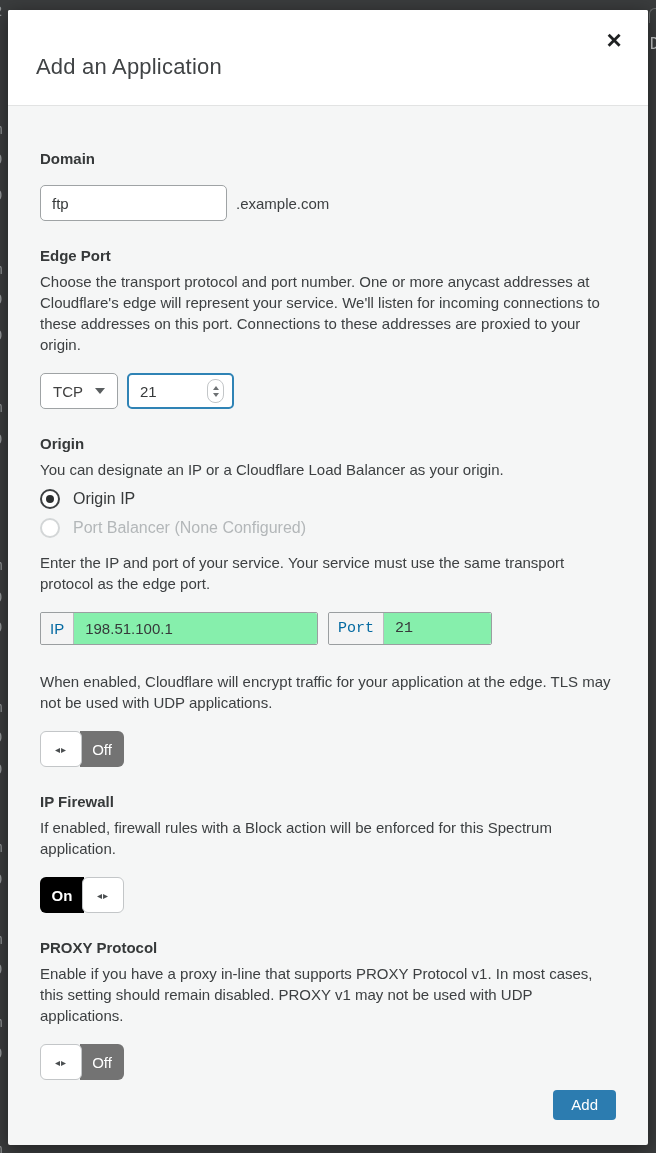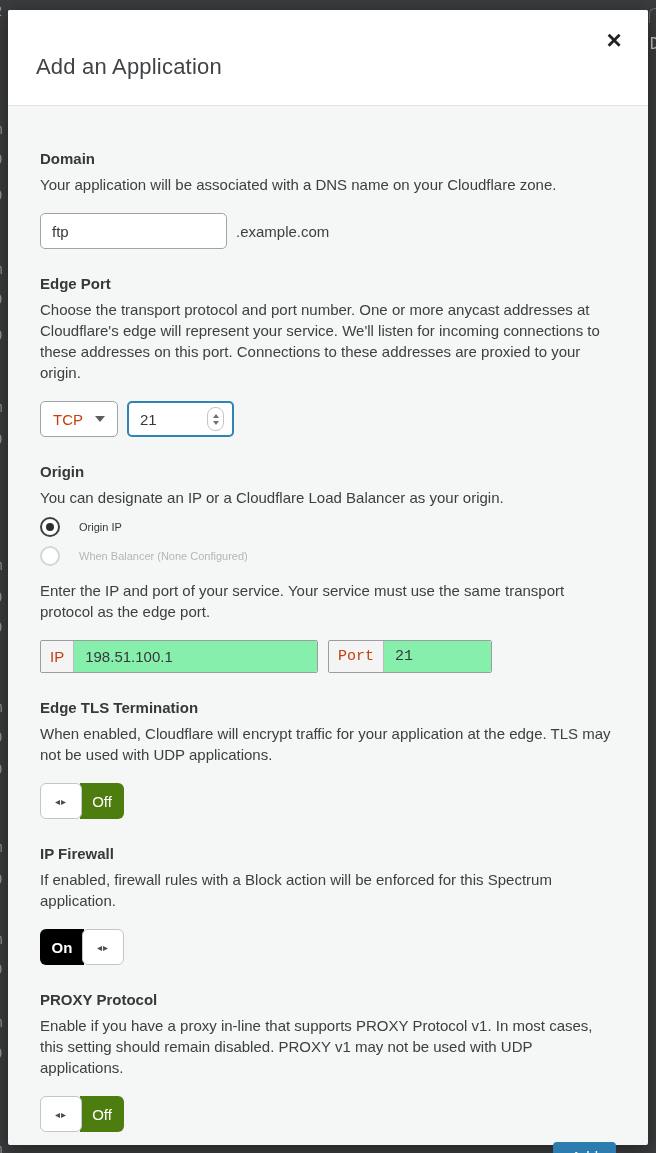--- a/index.html
+++ b/index.html
@@ -57,21 +57,21 @@
     font-family:"Liberation Sans",sans-serif;box-sizing:content-box;
   }
   .suffix-text{font-size:15px;color:#3d4042;margin-left:9px;}
   
   .edgeport-row{display:flex;align-items:center;gap:9px;margin-top:18px;}
   .select-box{
     width:78px;height:36px;border:1px solid #9fa3a5;border-radius:5px;background:#fff;
     display:flex;align-items:center;justify-content:space-between;
     padding:0 12px;box-sizing:border-box;cursor:pointer;
   }
-  .select-value{font-size:15px;color:#c2410c;}
+  .select-value{font-size:15px;color:#404040;}
   .caret-down{
     width:0;height:0;border-left:5px solid transparent;border-right:5px solid transparent;
     border-top:6px solid #5a5e60;
   }
   .number-box{
     width:107px;height:36px;border:2px solid #2f83b5;border-radius:5px;background:#fff;
     display:flex;align-items:center;justify-content:space-between;
     padding:0 8px 0 11px;box-sizing:border-box;
   }
   .number-value{font-size:15px;color:#36393a;}
@@ -82,50 +82,50 @@
   .stepper .up{width:0;height:0;border-left:3px solid transparent;border-right:3px solid transparent;border-bottom:4px solid #6d7173;}
   .stepper .down{width:0;height:0;border-left:3px solid transparent;border-right:3px solid transparent;border-top:4px solid #6d7173;}
   
   .radio-row{display:flex;align-items:center;margin:9px 0;cursor:pointer;}
   .radio-outer{
     width:16px;height:16px;border-radius:50%;border:2px solid #3d4042;background:#fff;
     display:flex;align-items:center;justify-content:center;flex:none;
   }
   .radio-outer.disabled{border-color:#d3d6d7;}
   .radio-dot{width:8px;height:8px;border-radius:50%;background:#2c2f30;}
-  .radio-label{font-size:11px;color:#36393a;margin-left:19px;}
+  .radio-label{font-size:16px;color:#36393a;margin-left:13px;}
   .radio-label.disabled{color:#b3b7b9;}
   .origin-help{margin-top:14px;}
   
   .prefix-inputs-row{display:flex;gap:10px;margin-top:18px;}
   .prefix-group{
     display:flex;align-items:stretch;border:1px solid #9a9ea0;border-radius:2px;background:#fff;height:33px;
   }
   .prefix-cell{
     display:flex;align-items:center;padding:0 9px;background:#f4f4f4;
-    border-right:1px solid #b9bcbe;color:#c2410c;font-size:15px;border-radius:2px 0 0 2px;
+    border-right:1px solid #b9bcbe;color:#0369a1;font-size:15px;border-radius:2px 0 0 2px;
   }
   .prefix-value{display:flex;align-items:center;padding:0 11px;font-size:15px;color:#36393a;background:#86efac;border-radius:0 2px 2px 0;}
   .ip-group{width:278px;box-sizing:border-box;}
   .port-group{width:164px;box-sizing:border-box;font-family:Liberation Mono, monospace;}
   
   .toggle{display:flex;height:36px;width:84px;border-radius:6px;margin-top:18px;cursor:pointer;}
   .toggle-knob{
     width:42px;background:#fff;border:1px solid #c3c6c8;box-sizing:border-box;
     display:flex;align-items:center;justify-content:center;z-index:1;
   }
   .toggle-knob.left{border-radius:6px;margin-right:-2px;}
   .toggle-knob.right{border-radius:6px;margin-left:-2px;}
   .toggle-glyph{font-size:10px;color:#4a4e50;letter-spacing:1px;
     font-family:"DejaVu Sans",sans-serif;}
   .toggle-seg{
     width:44px;display:flex;align-items:center;justify-content:center;
     color:#fff;font-size:15px;
   }
-  .toggle-seg.off{background:#4d7c0f;border-radius:0 6px 6px 0;}
+  .toggle-seg.off{background:#737373;border-radius:0 6px 6px 0;}
   .toggle-seg.on{background:#000000;border-radius:6px 0 0 6px;font-weight:bold;}
   
   .footer-row{display:flex;justify-content:flex-end;margin-top:10px;padding-bottom:32px;}
   .add-btn{
     background:#2c7cb0;color:#fff;border:none;border-radius:4px;cursor:pointer;
     font-size:15px;font-family:"Liberation Sans",sans-serif;
     padding:6px 18px;height:30px;line-height:18px;
   }
 </style>
 </head>
@@ -162,21 +162,20 @@
 
   <div class="modal-header">
     <div class="modal-title">Add an Application</div>
     <button class="close-btn">×</button>
   </div>
 
   <div class="modal-body">
 
     <div class="section">
       <p class="section-label">Domain</p>
-      <p class="section-desc">Your application will be associated with a DNS name on your Cloudflare zone.</p>
       <div class="domain-row">
         <input class="text-input" type="text" value="ftp" style="">
         <span class="suffix-text">.example.com</span>
       </div>
     </div>
 
     <div class="section">
       <p class="section-label">Edge Port</p>
       <p class="section-desc">Choose the transport protocol and port number. One or more anycast addresses at Cloudflare's edge will represent your service. We'll listen for incoming connections to these addresses on this port. Connections to these addresses are proxied to your origin.</p>
       <div class="edgeport-row">
@@ -198,37 +197,36 @@
       <p class="section-label">Origin</p>
       <p class="section-desc" style="margin-bottom:6px;">You can designate an IP or a Cloudflare Load Balancer as your origin.</p>
       <div class="radio-row">
         <span class="radio-outer">
             <span class="radio-dot"></span>
           </span>
         <span class="radio-label">Origin IP</span>
       </div>
       <div class="radio-row">
         <span class="radio-outer disabled"></span>
-        <span class="radio-label disabled">When Balancer (None Configured)</span>
+        <span class="radio-label disabled">Port Balancer (None Configured)</span>
       </div>
       <p class="section-desc origin-help">Enter the IP and port of your service. Your service must use the same transport protocol as the edge port.</p>
       <div class="prefix-inputs-row">
         <div class="prefix-group ip-group">
           <span class="prefix-cell">IP</span>
           <span class="prefix-value" style="flex:1;">198.51.100.1</span>
         </div>
         <div class="prefix-group port-group">
           <span class="prefix-cell">Port</span>
           <span class="prefix-value" style="flex:1;">21</span>
         </div>
       </div>
     </div>
 
     <div class="section">
-      <p class="section-label">Edge TLS Termination</p>
       <p class="section-desc">When enabled, Cloudflare will encrypt traffic for your application at the edge. TLS may not be used with UDP applications.</p>
       <div class="toggle">
         <span class="toggle-knob left">
           <span class="toggle-glyph">◂▸</span>
         </span>
         <span class="toggle-seg off">Off</span>
       </div>
     </div>
 
     <div class="section">

